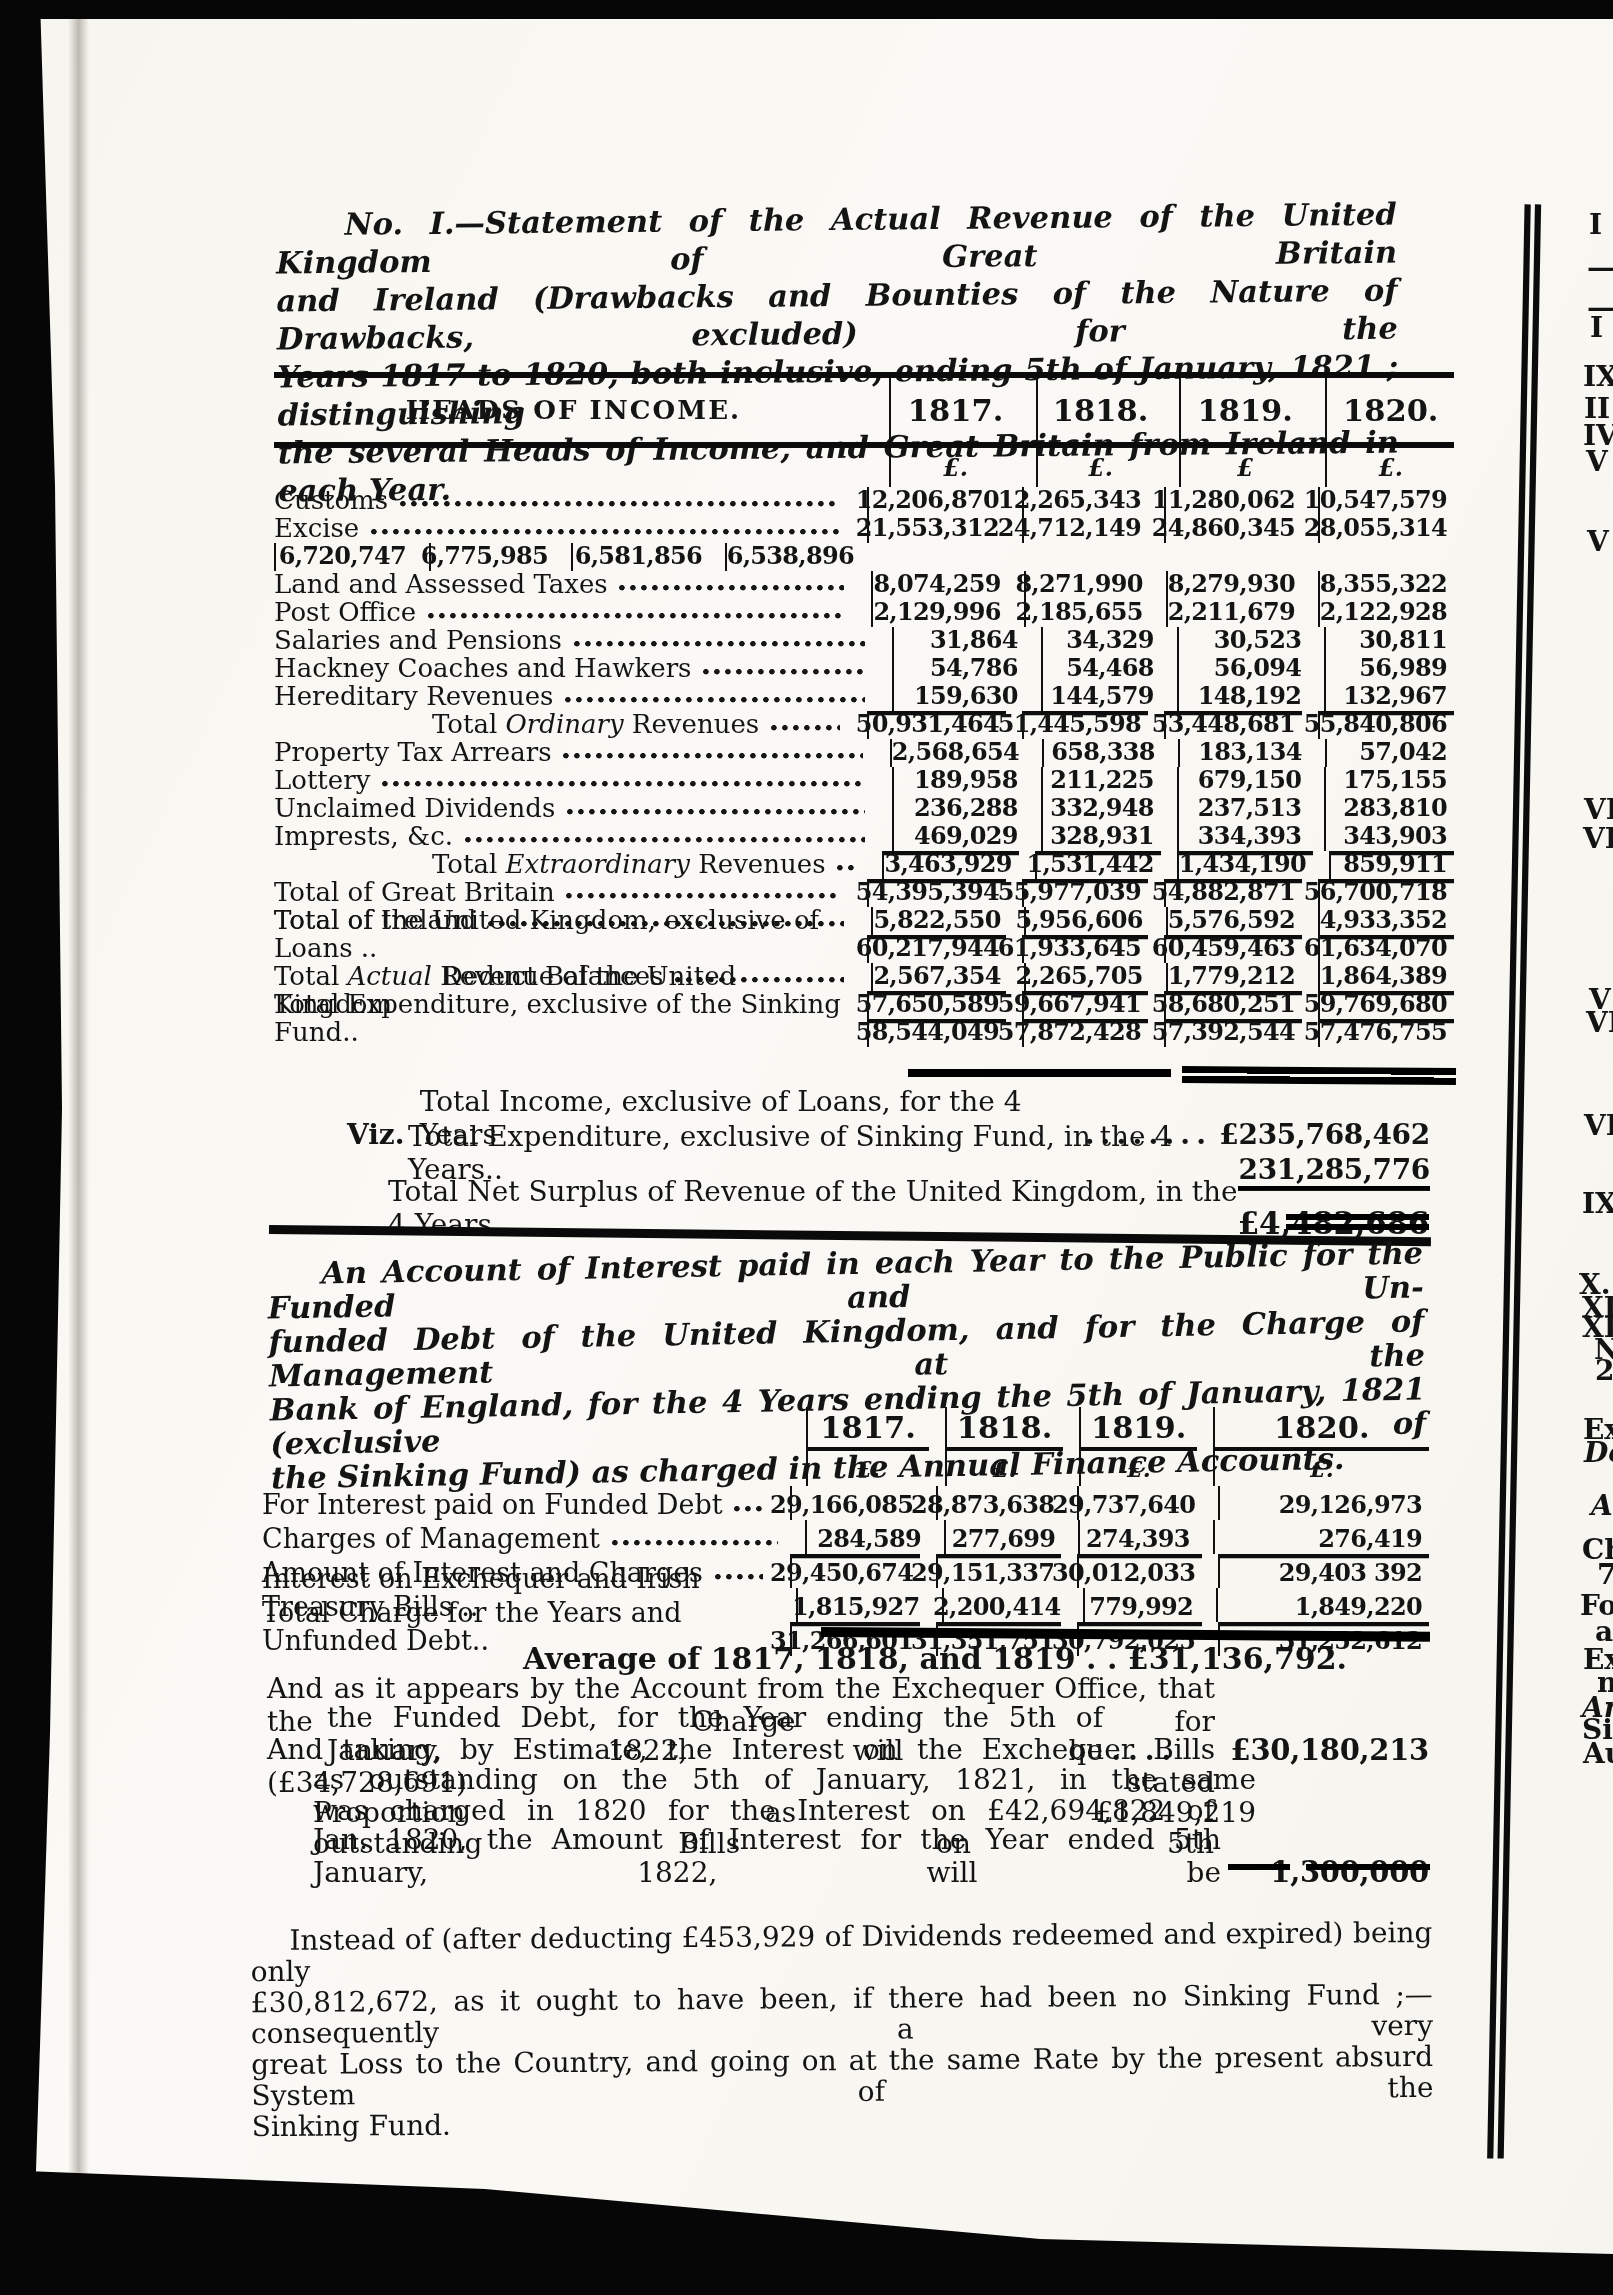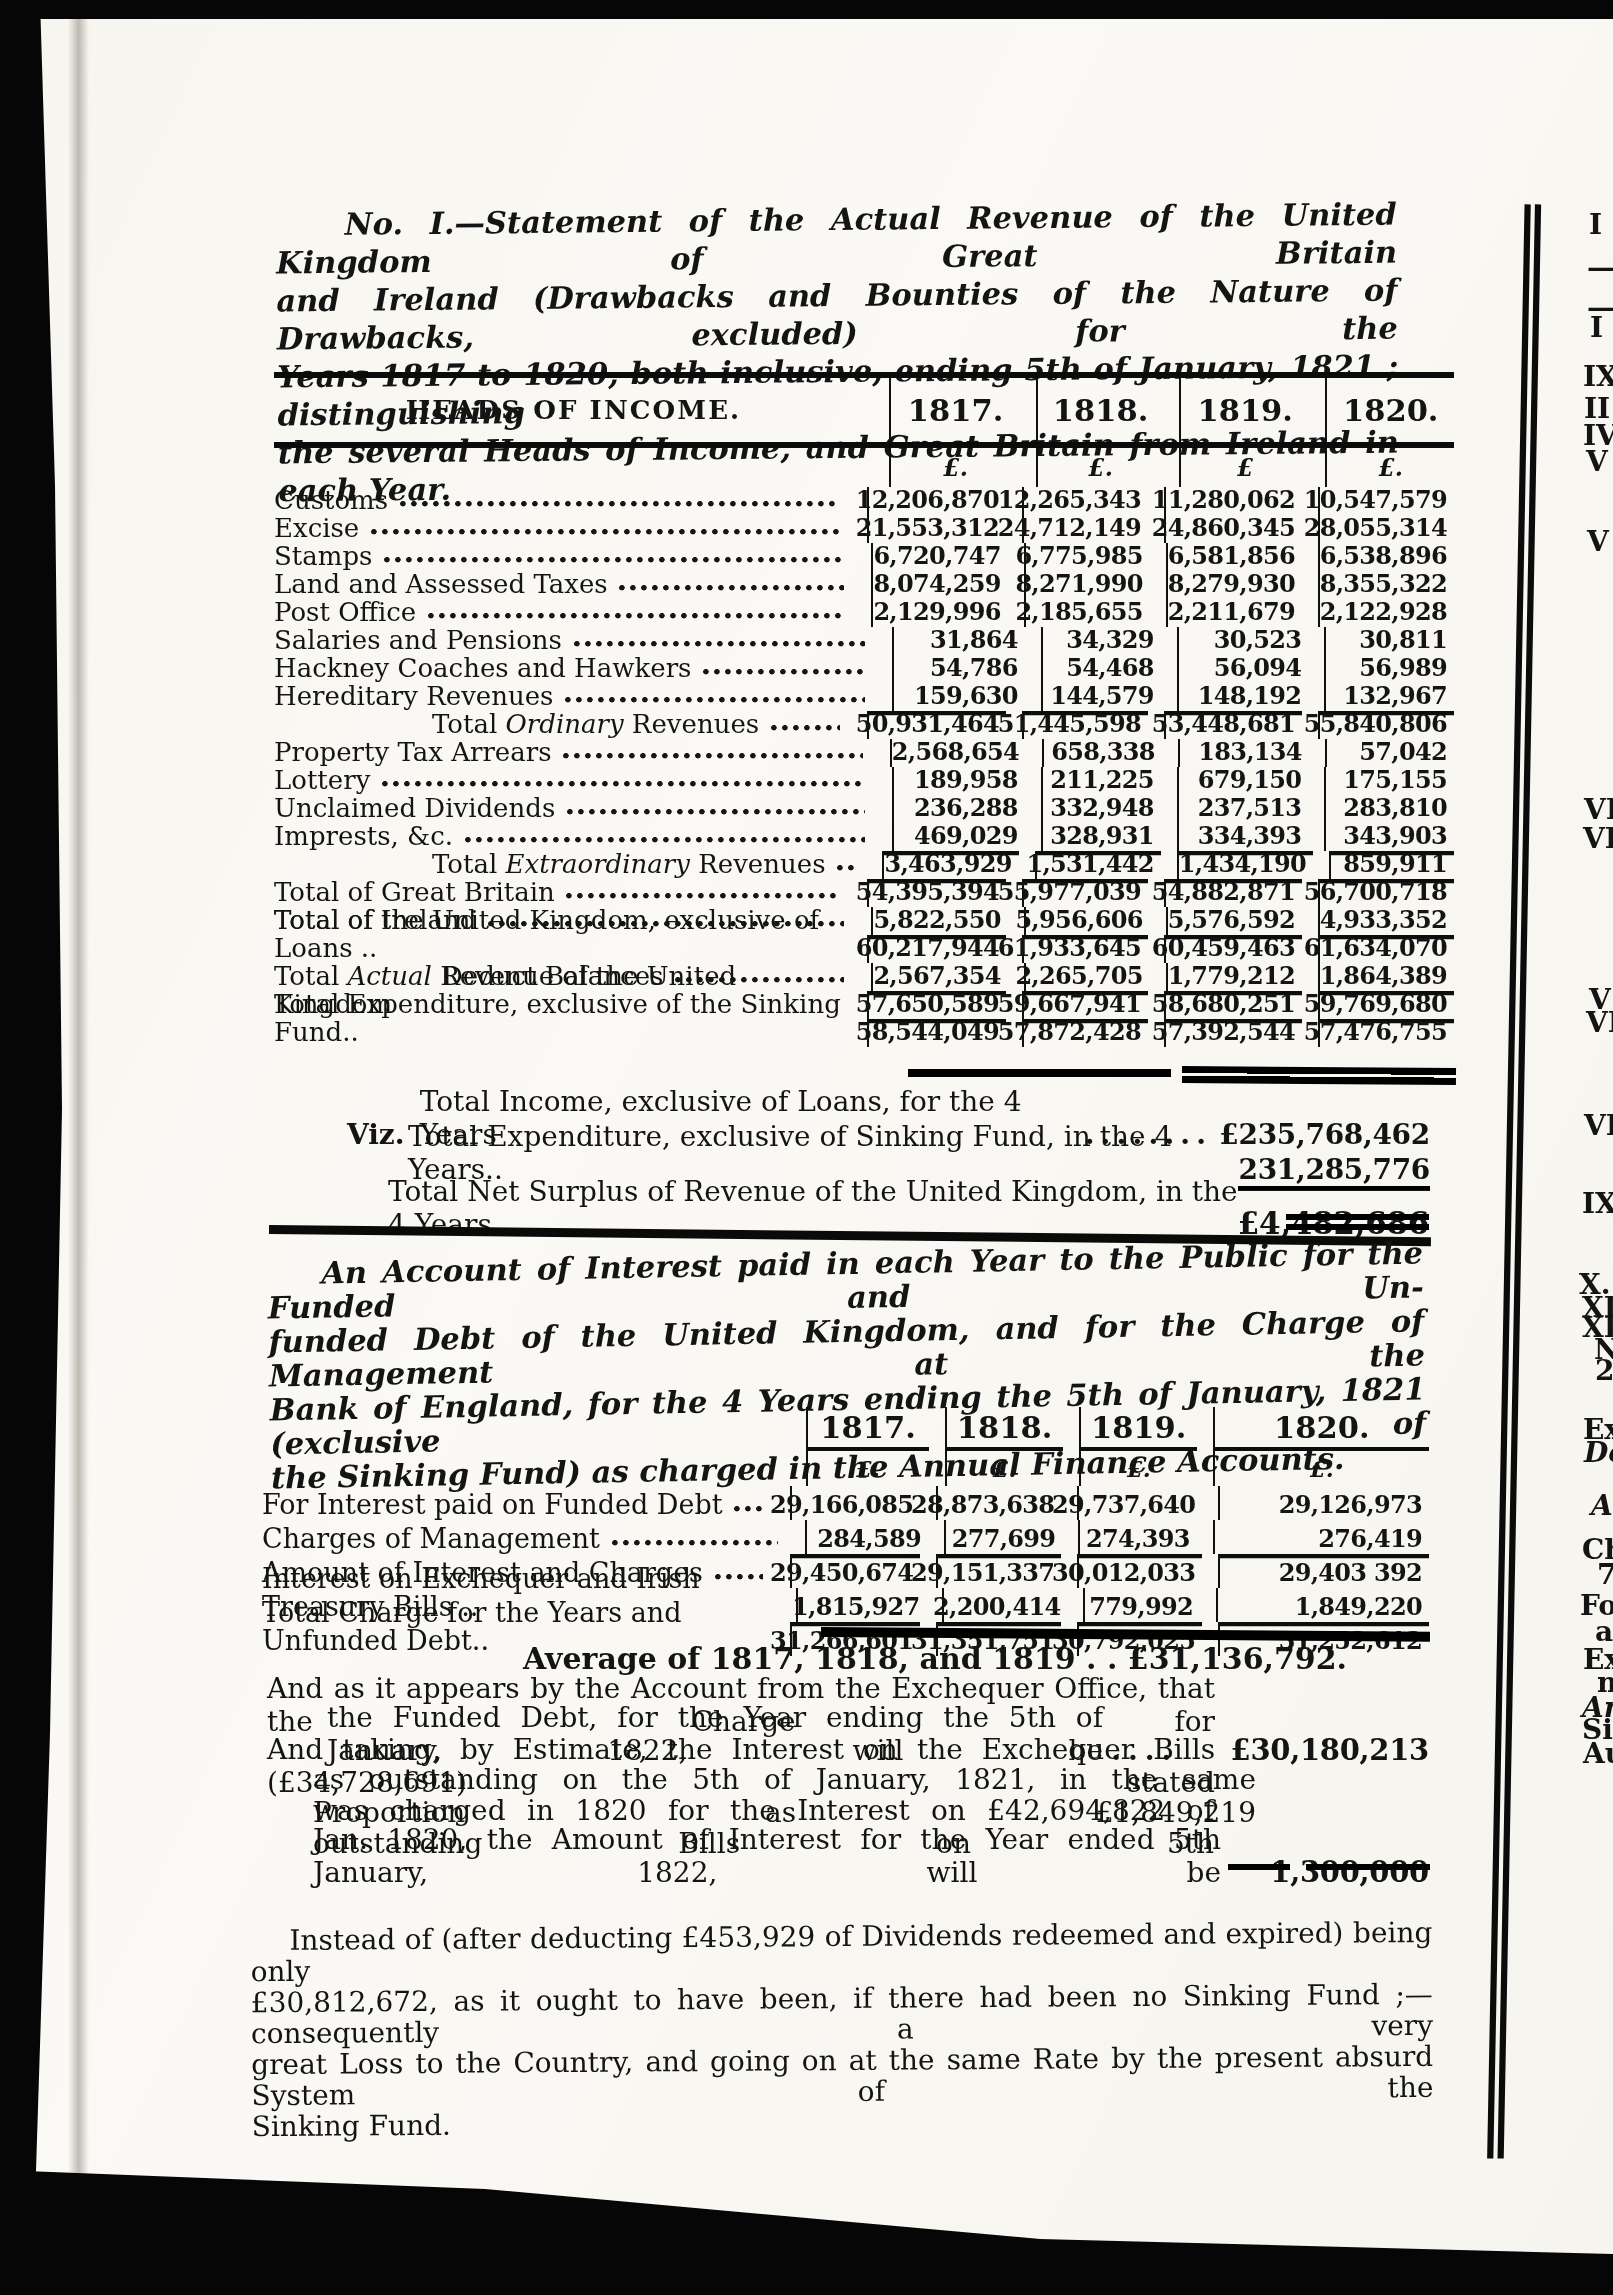--- a/index.html
+++ b/index.html
@@ -153,24 +153,20 @@
             <span class="lbl" data-interactable="false"><span>Excise</span><em></em><span></span></span>
             <span class="leader" data-interactable="false"></span>
           </div>
           <div class="vcell c1" data-interactable="false">21,553,312</div>
           <div class="vcell c2" data-interactable="false">24,712,149</div>
           <div class="vcell c3" data-interactable="false">24,860,345</div>
           <div class="vcell c4" data-interactable="false">28,055,314</div>
         </div>
 
         <div class="trow data" data-interactable="false">
-          <div class="lblcell" data-interactable="false">
-            <span class="lbl" data-interactable="false"><span>Stamps</span><em></em><span></span></span>
-            <span class="leader" data-interactable="false"></span>
-          </div>
           <div class="vcell c1" data-interactable="false">6,720,747</div>
           <div class="vcell c2" data-interactable="false">6,775,985</div>
           <div class="vcell c3" data-interactable="false">6,581,856</div>
           <div class="vcell c4" data-interactable="false">6,538,896</div>
         </div>
 
         <div class="trow data" data-interactable="false">
           <div class="lblcell" data-interactable="false">
             <span class="lbl" data-interactable="false"><span>Land and Assessed Taxes</span><em></em><span></span></span>
             <span class="leader" data-interactable="false"></span>

